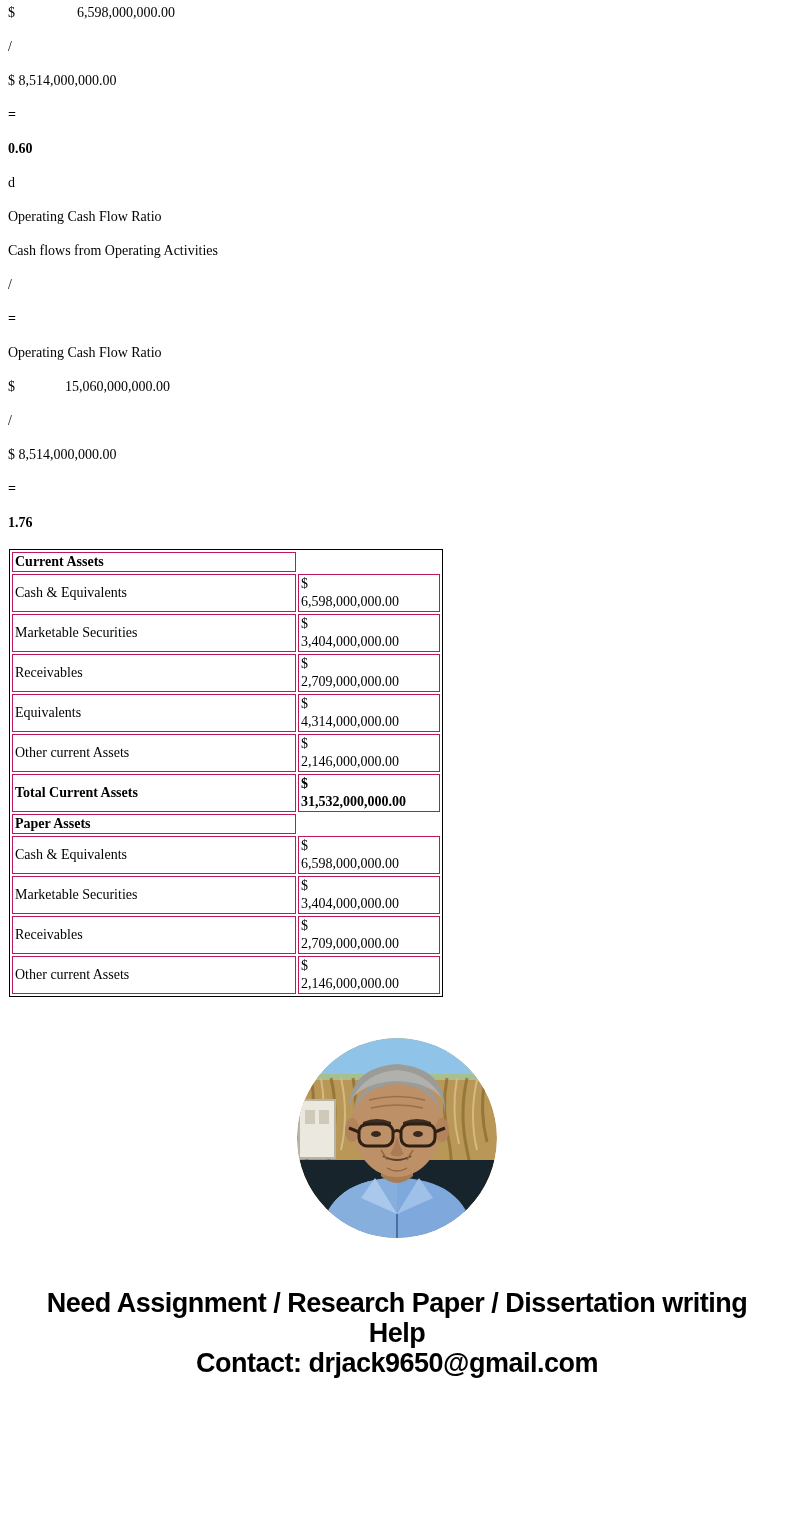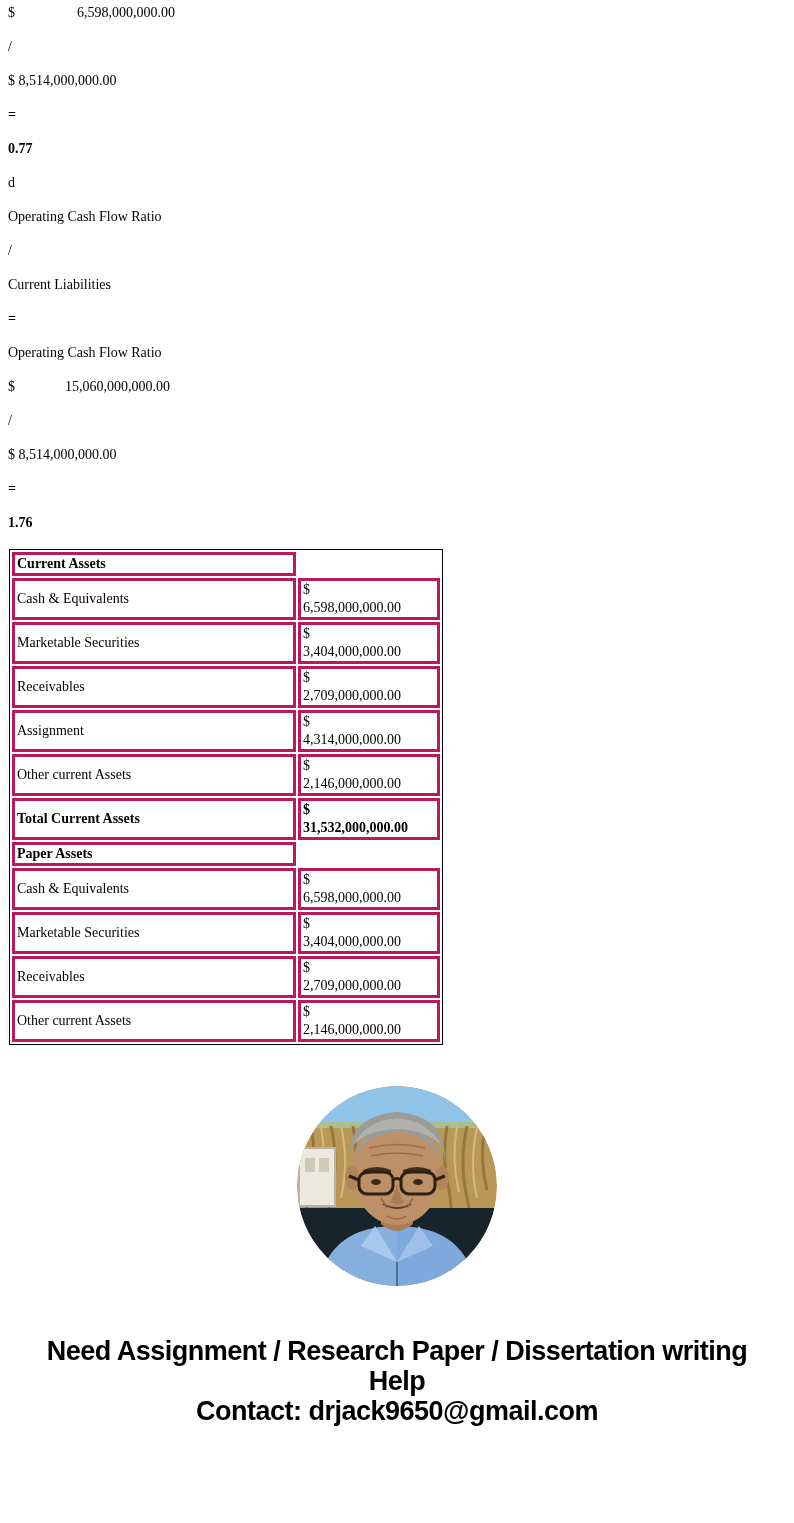--- a/index.html
+++ b/index.html
@@ -29,21 +29,21 @@
   table.assets {
     border-collapse: separate;
     border-spacing: 2px;
     border: 1px solid #000;
     table-layout: fixed;
     width: 430px;
     margin: 5px 0 0 1px;
     font-size: 14px;
   }
   table.assets td {
-    border: 3px solid #be185d;
+    border: 1px solid #be185d;
     padding: 0 2px;
     vertical-align: middle;
     overflow: hidden;
   }
   table.assets td.empty { border: none; }
   tr.hdr td { height: 20px; }
   tr.dr td { height: 37px; }
   .section-title { font-weight: bold; line-height: 18px; }
   .row-label { line-height: 18px; }
   td.val span { display: block; line-height: 18px; }
@@ -71,25 +71,25 @@
   .footer p { margin: 0; }
 </style>
 </head>
 <body>
 
 <div class="calc">
   <p><span class="cur w1">$</span><span>6,598,000,000.00</span></p>
   <p>/</p>
   <p>$ 8,514,000,000.00</p>
   <p class="b">=</p>
-  <p class="b">0.77</p>
+  <p class="b">0.60</p>
   <p>d</p>
   <p>Operating Cash Flow Ratio</p>
+  <p>Cash flows from Operating Activities</p>
   <p>/</p>
-  <p>Current Liabilities</p>
   <p class="b">=</p>
   <p>Operating Cash Flow Ratio</p>
   <p><span class="cur w2">$</span><span>15,060,000,000.00</span></p>
   <p>/</p>
   <p>$ 8,514,000,000.00</p>
   <p class="b">=</p>
   <p class="b">1.76</p>
 </div>
 
 <table class="assets">
@@ -117,21 +117,21 @@
         </td>
     </tr>
     <tr class="dr">
       <td><span class="row-label">Receivables</span></td>
       <td class="val">
           <span>$</span>
           <span>2,709,000,000.00</span>
         </td>
     </tr>
     <tr class="dr">
-      <td><span class="row-label">Assignment</span></td>
+      <td><span class="row-label">Equivalents</span></td>
       <td class="val">
           <span>$</span>
           <span>4,314,000,000.00</span>
         </td>
     </tr>
     <tr class="dr">
       <td><span class="row-label">Other current Assets</span></td>
       <td class="val">
           <span>$</span>
           <span>2,146,000,000.00</span>

